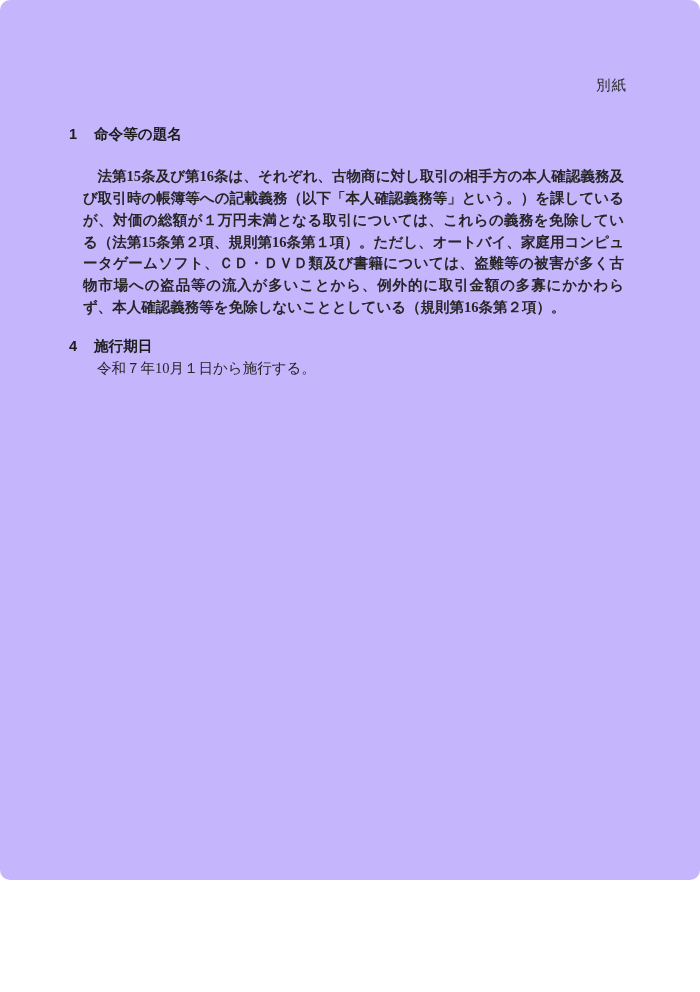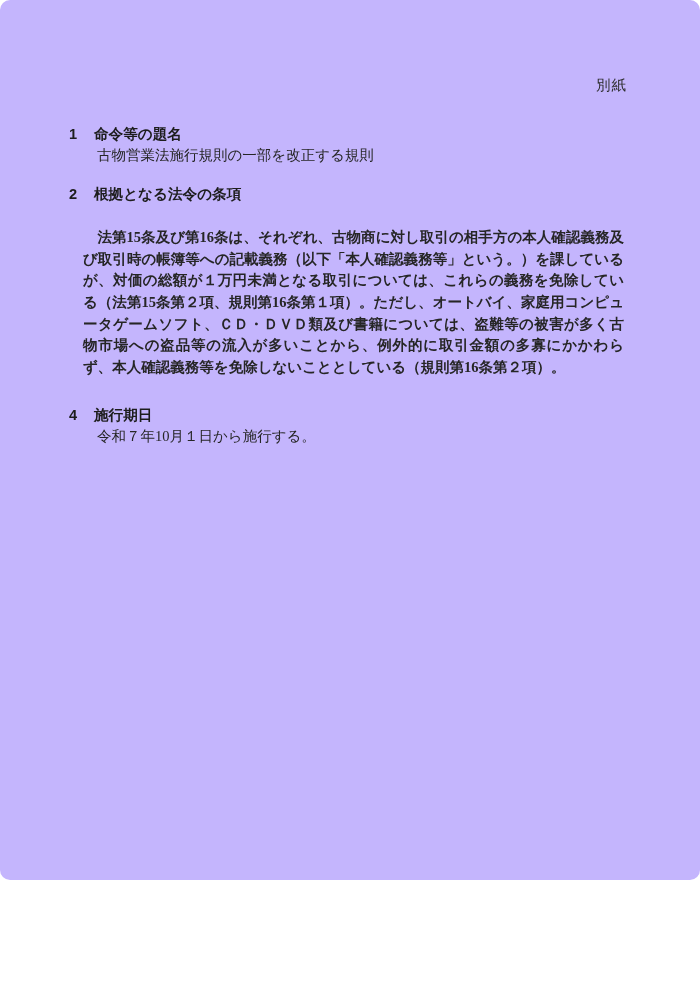--- a/index.html
+++ b/index.html
@@ -27,21 +27,21 @@
     color: #2b2b2b;
   }
   .content {
     margin-left: 69px;
     margin-right: 76px;
   }
   .section { margin-top: 20px; }
   .section.sec-1 { margin-top: 27px; }
   .section.sec-2 { margin-top: 17px; }
   .section.sec-3 { margin-top: 21px; }
-  .section.sec-4 { margin-top: 26px; }
+  .section.sec-4 { margin-top: 18px; }
   .section-heading {
     font-family: "Liberation Sans", "DejaVu Sans", sans-serif;
     font-weight: 700;
     font-size: 14.6px;
     color: #1d1d1d;
     line-height: 21.7px;
     white-space: nowrap;
   }
   .sec-num {
     display: inline-block;
@@ -78,27 +78,23 @@
 <div class="page">
 
   <div class="corner-label">別紙</div>
 
   <div class="content">
 
     <div class="section sec-1">
       <div class="section-heading">
         <span class="sec-num">1</span><span>命令等の題名</span>
       </div>
-      <div class="sec-body">古物営業法施行規則の一部を改正する規則</div>
     </div>
 
     <div class="section sec-2">
-      <div class="section-heading">
-        <span class="sec-num">2</span><span>根拠となる法令の条項</span>
-      </div>
     </div>
 
     <div class="section sec-3">
       <div class="sec-paragraphs">
         <p>法第15条及び第16条は、それぞれ、古物商に対し取引の相手方の本人確認義務及び取引時の帳簿等への記載義務（以下「本人確認義務等」という。）を課しているが、対価の総額が１万円未満となる取引については、これらの義務を免除している（法第15条第２項、規則第16条第１項）。ただし、オートバイ、家庭用コンピュータゲームソフト、ＣＤ・ＤＶＤ類及び書籍については、盗難等の被害が多く古物市場への盗品等の流入が多いことから、例外的に取引金額の多寡にかかわらず、本人確認義務等を免除しないこととしている（規則第16条第２項）。</p>
       </div>
     </div>
 
     <div class="section sec-4">
       <div class="section-heading">

